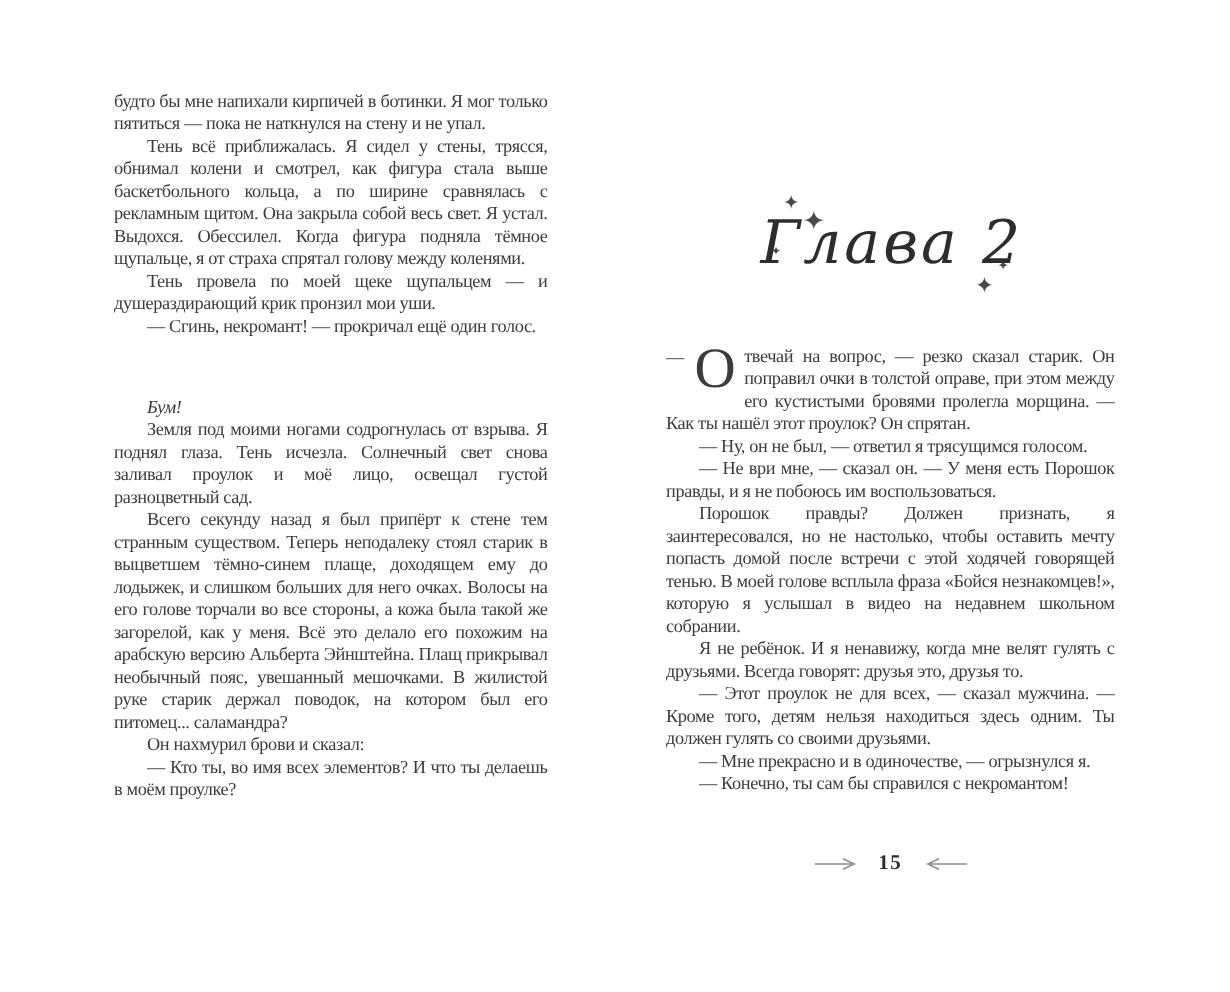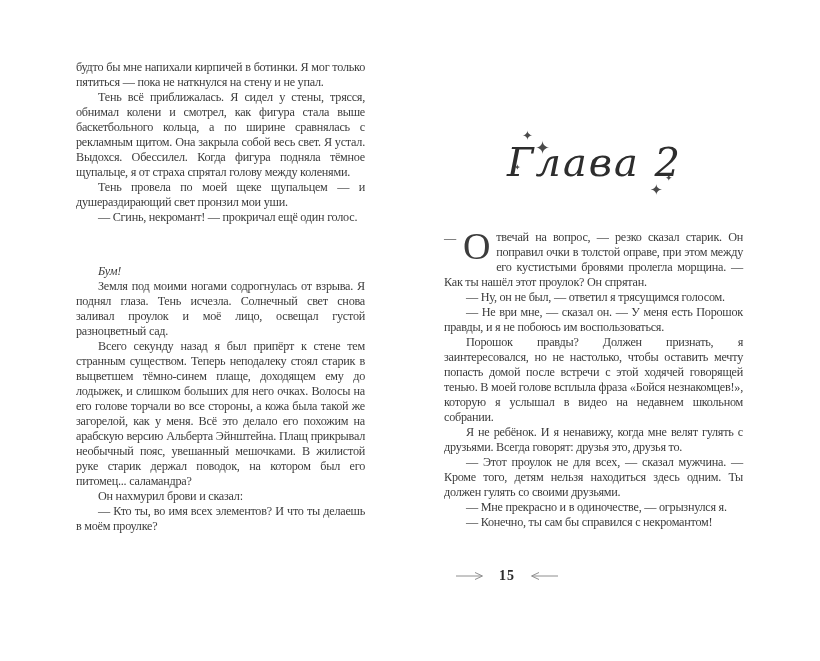--- a/index.html
+++ b/index.html
@@ -66,40 +66,40 @@
   }
   .dc-dash{font-size:12.2px;line-height:15px;margin-right:7px;}
   .dc-letter{
     font-size:38px;line-height:30px;
     font-family:"Liberation Serif", serif;
     color:var(--text-color);
   }
 
   
   .pagenum-row{
-    position:absolute;left:12px;top:568px;width:100%;
-    display:flex;align-items:center;justify-content:flex-start;gap:9px;
+    position:absolute;left:0;top:568px;width:100%;
+    display:flex;align-items:center;justify-content:center;gap:9px;
   }
   .pagenum{
     font-size:14px;font-weight:bold;letter-spacing:1px;
     color:var(--heading-color);
   }
   .arrow{display:block;}
   .arrow path{stroke:var(--arrow-color);stroke-width:1;fill:none;}
 </style>
 </head>
 <body>
 
 <div class="spread">
 
   <div class="page page-left">
     <div class="text-block" id="left-text">
         <p class="para">будто бы мне напихали кирпичей в ботинки. Я мог только пятиться — пока не наткнулся на стену и не упал.</p>
         <p class="para indent">Тень всё приближалась. Я сидел у стены, трясся, обнимал колени и смотрел, как фигура стала выше баскетбольного кольца, а по ширине сравнялась с рекламным щитом. Она закрыла собой весь свет. Я устал. Выдохся. Обессилел. Когда фигура подняла тёмное щупальце, я от страха спрятал голову между коленями.</p>
-        <p class="para indent">Тень провела по моей щеке щупальцем — и душераздирающий свет пронзил мои уши.</p>
+        <p class="para indent">Тень провела по моей щеке щупальцем — и душераздирающий крик пронзил мои уши.</p>
         <p class="para indent">— Сгинь, некромант! — прокричал ещё один голос.</p>
         <p class="para indent italic">Бум!</p>
         <p class="para indent">Земля под моими ногами содрогнулась от взрыва. Я поднял глаза. Тень исчезла. Солнечный свет снова заливал проулок и моё лицо, освещал густой разноцветный сад.</p>
         <p class="para indent">Всего секунду назад я был припёрт к стене тем странным существом. Теперь неподалеку стоял старик в выцветшем тёмно-синем плаще, доходящем ему до лодыжек, и слишком больших для него очках. Волосы на его голове торчали во все стороны, а кожа была такой же загорелой, как у меня. Всё это делало его похожим на арабскую версию Альберта Эйнштейна. Плащ прикрывал необычный пояс, увешанный мешочками. В жилистой руке старик держал поводок, на котором был его питомец... саламандра?</p>
         <p class="para indent">Он нахмурил брови и сказал:</p>
         <p class="para indent">— Кто ты, во имя всех элементов? И что ты делаешь в моём проулке?</p>
       </div>
   </div>
 
   <div class="page page-right">

